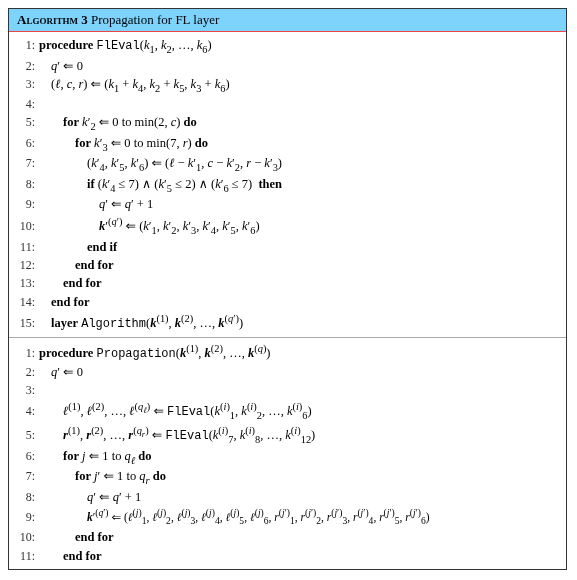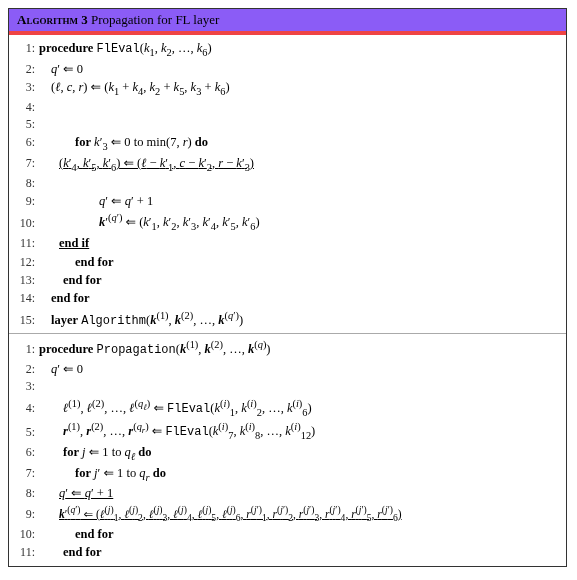--- a/index.html
+++ b/index.html
@@ -11,22 +11,22 @@
       font-size: 13px;
       overflow: hidden;
     }
     .algorithm-box {
       border: 1px solid #333;
       margin: 8px;
       padding: 0;
       width: 559px;
     }
     .algorithm-header {
-      background: #8b5cf6;
-      border-bottom: 4px solid #ef4444;
+      background: #7dd3fc;
+      border-bottom: 1px solid #ef4444;
       padding: 3px 8px;
       font-size: 13px;
     }
     .algorithm-header .algo-label {
       font-weight: bold;
       font-variant: small-caps;
     }
     .algorithm-body {
       padding: 4px 0px;
       line-height: 1.45;
@@ -54,21 +54,21 @@
       margin: 3px 0;
     }
     .tt {
       font-family: 'Courier New', Courier, monospace;
       font-size: 12px;
     }
     .bold { font-weight: bold; }
     .indent1 { margin-left: 12px; }
     .indent2 { margin-left: 24px; }
     .indent3 { margin-left: 36px; }
-    .indent4 { margin-left: 20px; text-decoration: underline; }
+    .indent4 { margin-left: 48px; }
     .indent5 { margin-left: 60px; }
   </style>
 </head>
 <body>
 
 <div class="algorithm-box">
   <div class="algorithm-header">
     <span class="algo-label">Algorithm 3</span>
     <span> Propagation for FL layer</span>
   </div>
@@ -84,31 +84,33 @@
     </div>
     <div class="line">
       <span class="line-num">3:</span>
       <span class="line-content indent1">(<i>ℓ</i>, <i>c</i>, <i>r</i>) ⇐ (<i>k</i><sub>1</sub> + <i>k</i><sub>4</sub>, <i>k</i><sub>2</sub> + <i>k</i><sub>5</sub>, <i>k</i><sub>3</sub> + <i>k</i><sub>6</sub>)</span>
     </div>
     <div class="line">
       <span class="line-num">4:</span>
     </div>
     <div class="line">
       <span class="line-num">5:</span>
+      <span class="line-content indent2"><span class="bold">for</span> <i>k</i>′<sub>2</sub> ⇐ 0 to min(2, <i>c</i>) <span class="bold">do</span></span>
     </div>
     <div class="line">
       <span class="line-num">6:</span>
       <span class="line-content indent3"><span class="bold">for</span> <i>k</i>′<sub>3</sub> ⇐ 0 to min(7, <i>r</i>) <span class="bold">do</span></span>
     </div>
     <div class="line">
       <span class="line-num">7:</span>
       <span class="line-content indent4">(<i>k</i>′<sub>4</sub>, <i>k</i>′<sub>5</sub>, <i>k</i>′<sub>6</sub>) ⇐ (<i>ℓ</i> − <i>k</i>′<sub>1</sub>, <i>c</i> − <i>k</i>′<sub>2</sub>, <i>r</i> − <i>k</i>′<sub>3</sub>)</span>
     </div>
     <div class="line">
       <span class="line-num">8:</span>
+      <span class="line-content indent4"><span class="bold">if</span> (<i>k</i>′<sub>4</sub> ≤ 7) ∧ (<i>k</i>′<sub>5</sub> ≤ 2) ∧ (<i>k</i>′<sub>6</sub> ≤ 7) &nbsp;<span class="bold">then</span></span>
     </div>
     <div class="line">
       <span class="line-num">9:</span>
       <span class="line-content indent5"><i>q</i>′ ⇐ <i>q</i>′ + 1</span>
     </div>
     <div class="line">
       <span class="line-num">10:</span>
       <span class="line-content indent5"><b><i>k</i></b>′<sup>(<i>q</i>′)</sup> ⇐ (<i>k</i>′<sub>1</sub>, <i>k</i>′<sub>2</sub>, <i>k</i>′<sub>3</sub>, <i>k</i>′<sub>4</sub>, <i>k</i>′<sub>5</sub>, <i>k</i>′<sub>6</sub>)</span>
     </div>
     <div class="line">

